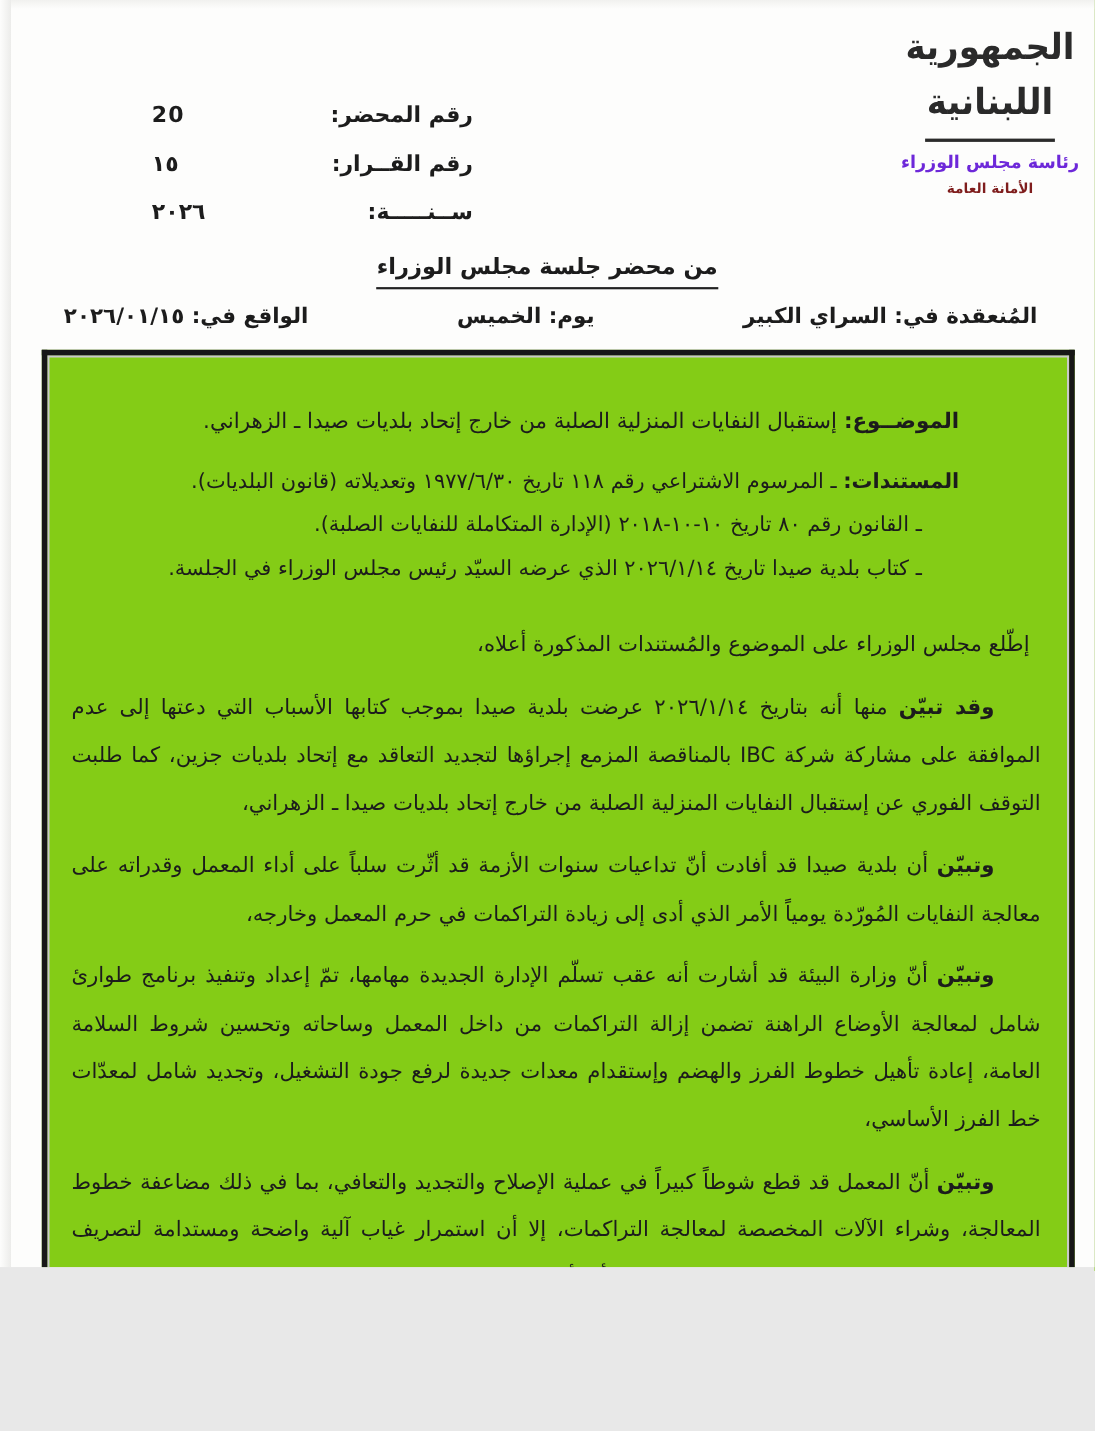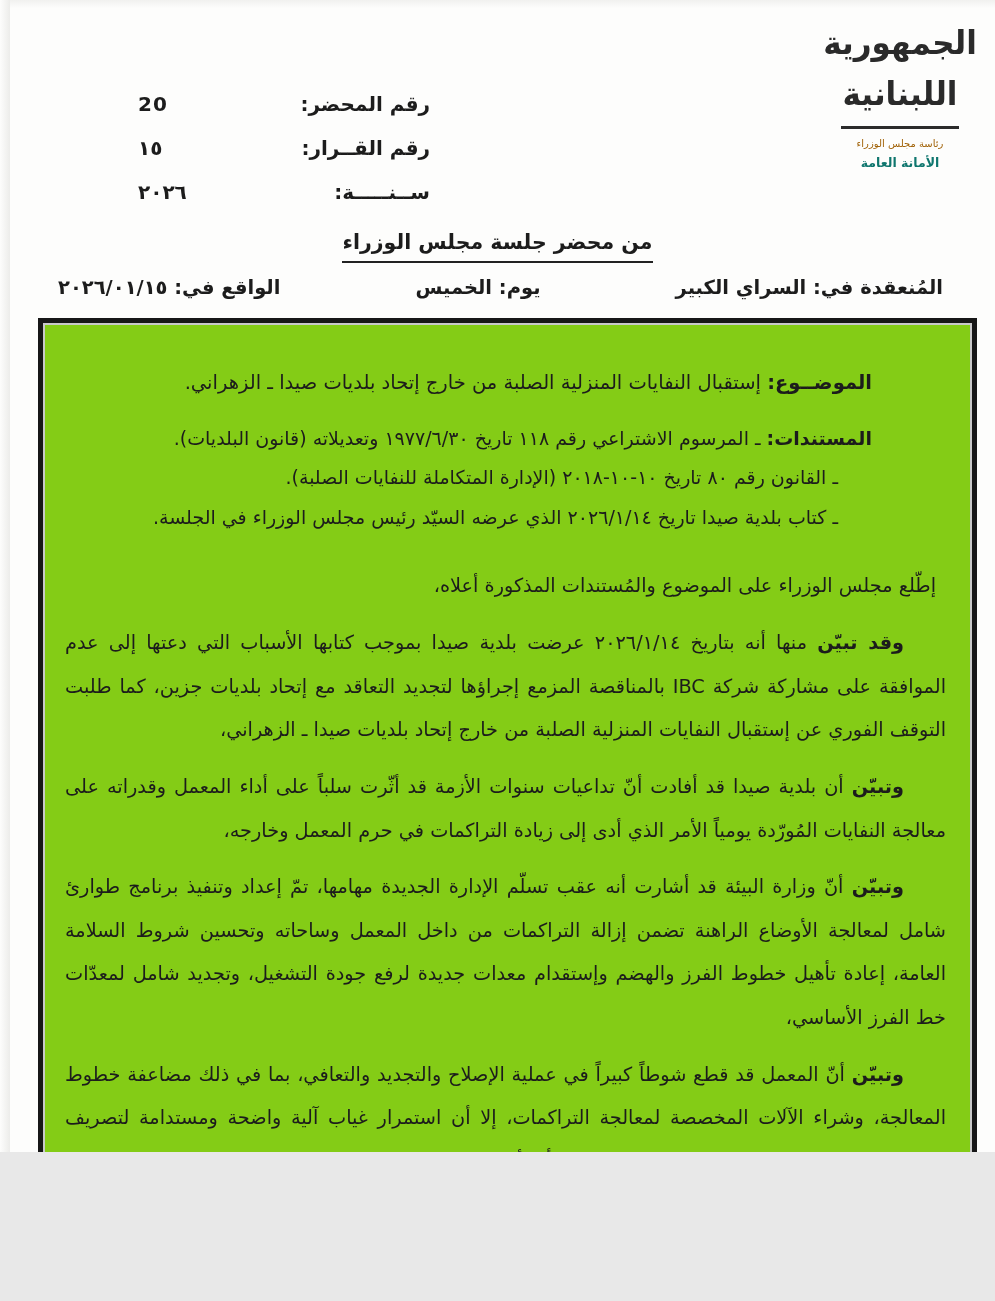--- a/index.html
+++ b/index.html
@@ -29,22 +29,22 @@
   }
   .letterhead{left:auto;right:10px;}
   .lh-republic{
     font-weight:700;font-size:31px;line-height:1.55;
     letter-spacing:1px;color:#2a2a2a;
     transform:scaleY(1.05);
   }
   .lh-rule{
     width:118px;height:3px;background:#2b2b2b;border:0;margin:10px auto 9px;
   }
-  .lh-presidency{font-size:10px;font-weight:400;color:#a16207;letter-spacing:.5px;}
-  .lh-secretariat{font-size:12.5px;font-weight:700;color:#0f766e;margin-top:6px;}
+  .lh-presidency{font-size:16px;font-weight:700;color:#6d28d9;letter-spacing:.5px;}
+  .lh-secretariat{font-size:12.5px;font-weight:700;color:#7f1d1d;margin-top:6px;}
 
   
   .fields{
     position:absolute;top:94px;right:565px;width:292px;
   }
   .field-row{
     display:flex;justify-content:space-between;align-items:baseline;
     font-size:20px;font-weight:700;line-height:1.0;margin-bottom:24px;
   }
   .field-label{white-space:nowrap;}

